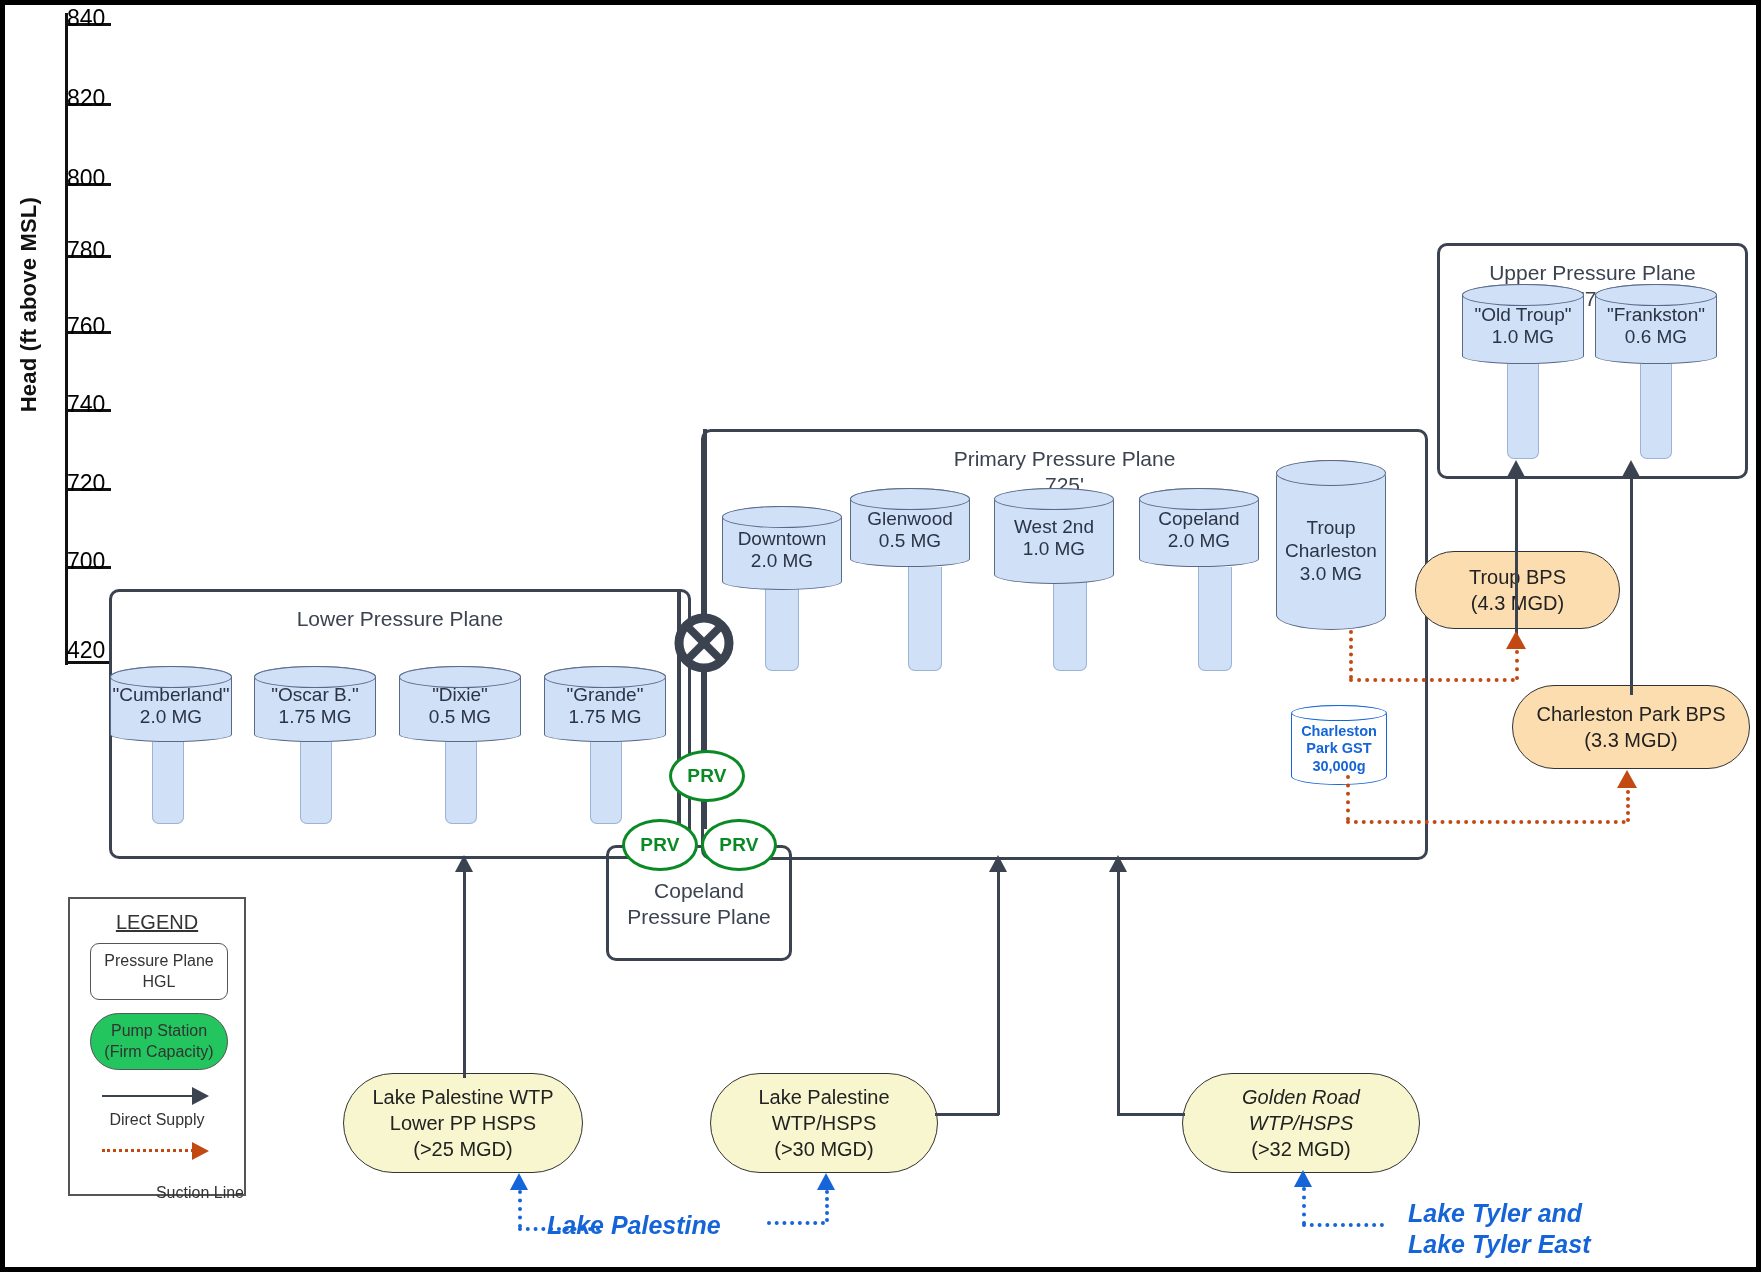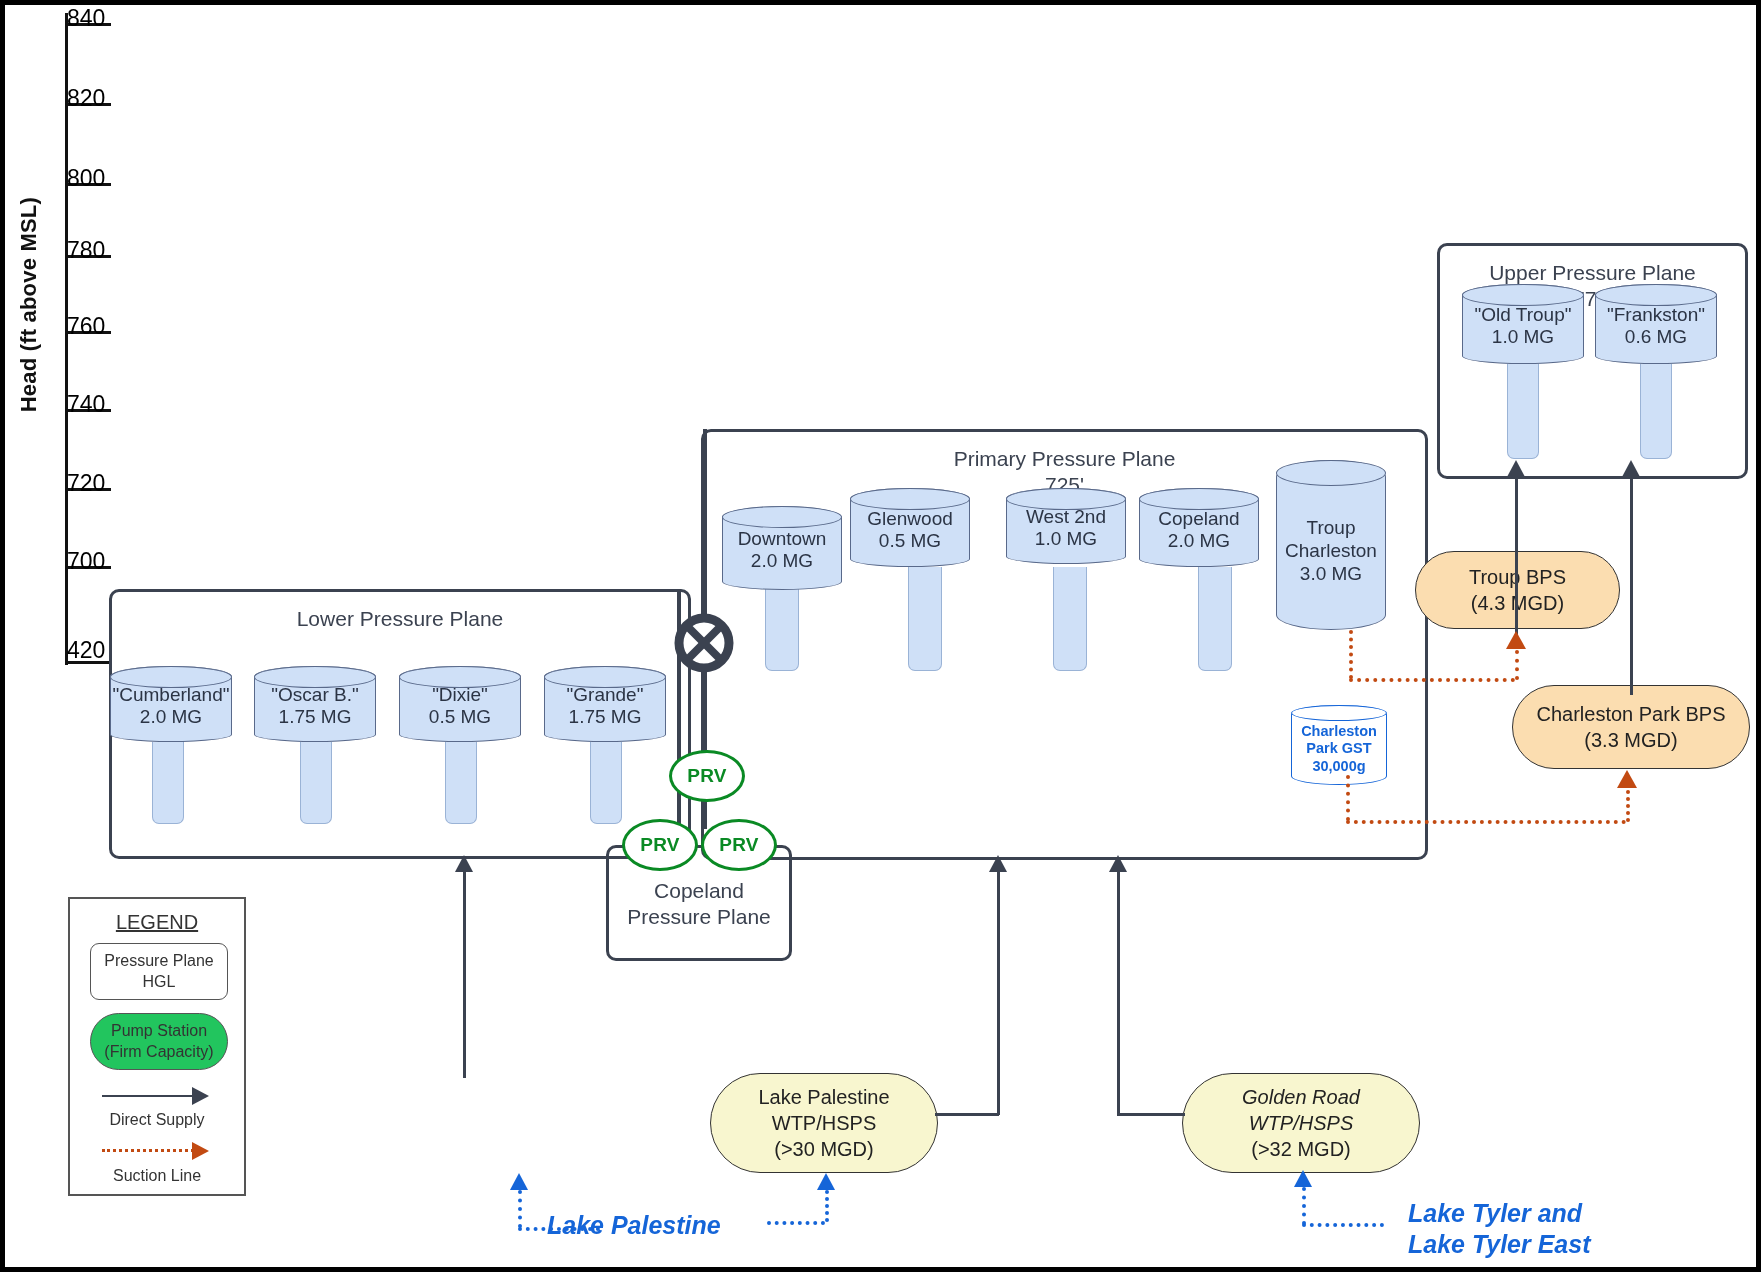--- a/index.html
+++ b/index.html
@@ -207,21 +207,21 @@
     <div class="tank" style="left:146px;top:56px;width:120px;height:79px;">
       <div class="body"></div>
         <div class="lid"></div>
       <div class="txt">
         <div>Glenwood</div>
         <div>0.5 MG</div>
       </div>
     </div>
 
     <div class="stem" style="left:349px;top:135px;width:34px;height:104px;"></div>
-    <div class="tank" style="left:290px;top:56px;width:120px;height:76px;margin-left:12px;">
+    <div class="tank" style="left:290px;top:56px;width:120px;height:96px;">
       <div class="body"></div>
         <div class="lid"></div>
       <div class="txt">
         <div>West 2nd</div>
         <div>1.0 MG</div>
       </div>
     </div>
 
     <div class="stem" style="left:494px;top:135px;width:34px;height:104px;"></div>
     <div class="tank" style="left:435px;top:56px;width:120px;height:79px;">
@@ -332,20 +332,27 @@
     </div>
   </div>
 
   <div class="pump orange" style="left:1507px;top:680px;width:238px;height:84px;">
     <div class="plabel">
       <div>Charleston Park BPS</div>
       <div>(3.3 MGD)</div>
     </div>
   </div>
 
+  <div class="pump yellow" style="left:338px;top:1068px;width:240px;height:100px;">
+    <div class="plabel">
+      <div>Lake Palestine WTP</div>
+      <div>Lower PP HSPS</div>
+      <div>(&gt;25 MGD)</div>
+    </div>
+  </div>
 
   <div class="pump yellow" style="left:705px;top:1068px;width:228px;height:100px;">
     <div class="plabel">
       <div>Lake Palestine</div>
       <div>WTP/HSPS</div>
       <div>(&gt;30 MGD)</div>
     </div>
   </div>
 
   <div class="pump yellow" style="left:1177px;top:1068px;width:238px;height:100px;">
@@ -372,21 +379,21 @@
         <span style="display:block">(Firm Capacity)</span>
       </span>
     </div>
 
     <div style="position:absolute;left:32px;top:196px;width:92px;height:2px;background:#3b4250;"></div>
     <div class="arrowhead ah-right-dark" style="left:122px;top:188px;"></div>
     <div class="leg-cap" style="top:212px;">Direct Supply</div>
 
     <div style="position:absolute;left:32px;top:250px;width:92px;height:0;border-top:3px dotted #c24a12;"></div>
     <div class="arrowhead ah-right-orange" style="left:122px;top:243px;"></div>
-    <div class="leg-cap" style="top:268px;">Suction Line</div>
+    <div class="leg-cap" style="top:285px;text-align:right;">Suction Line</div>
   </div>
 
   <div class="srctxt" style="left:542px;top:1205px;">Lake Palestine</div>
 
   <div class="srctxt" style="left:1403px;top:1193px;">
     <div>Lake Tyler and</div>
     <div>Lake Tyler East</div>
   </div>
 
 </div>

